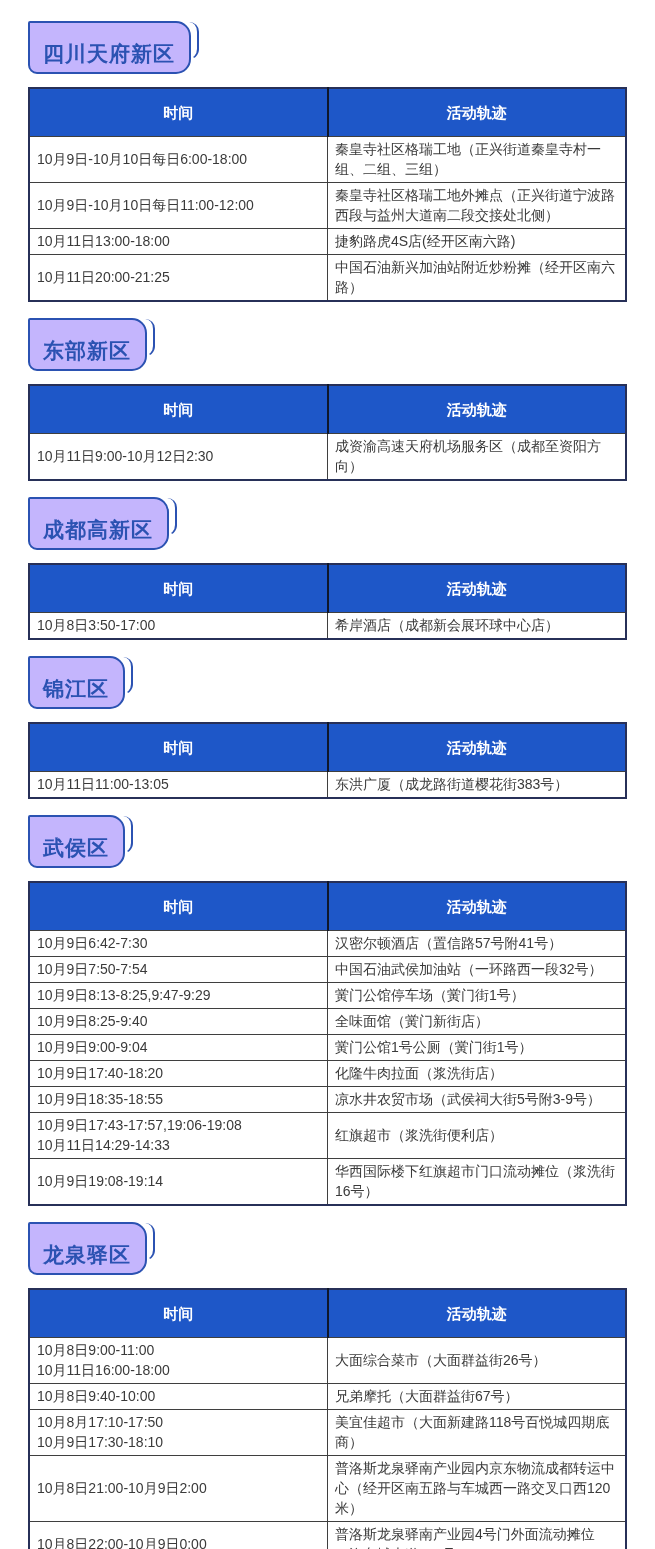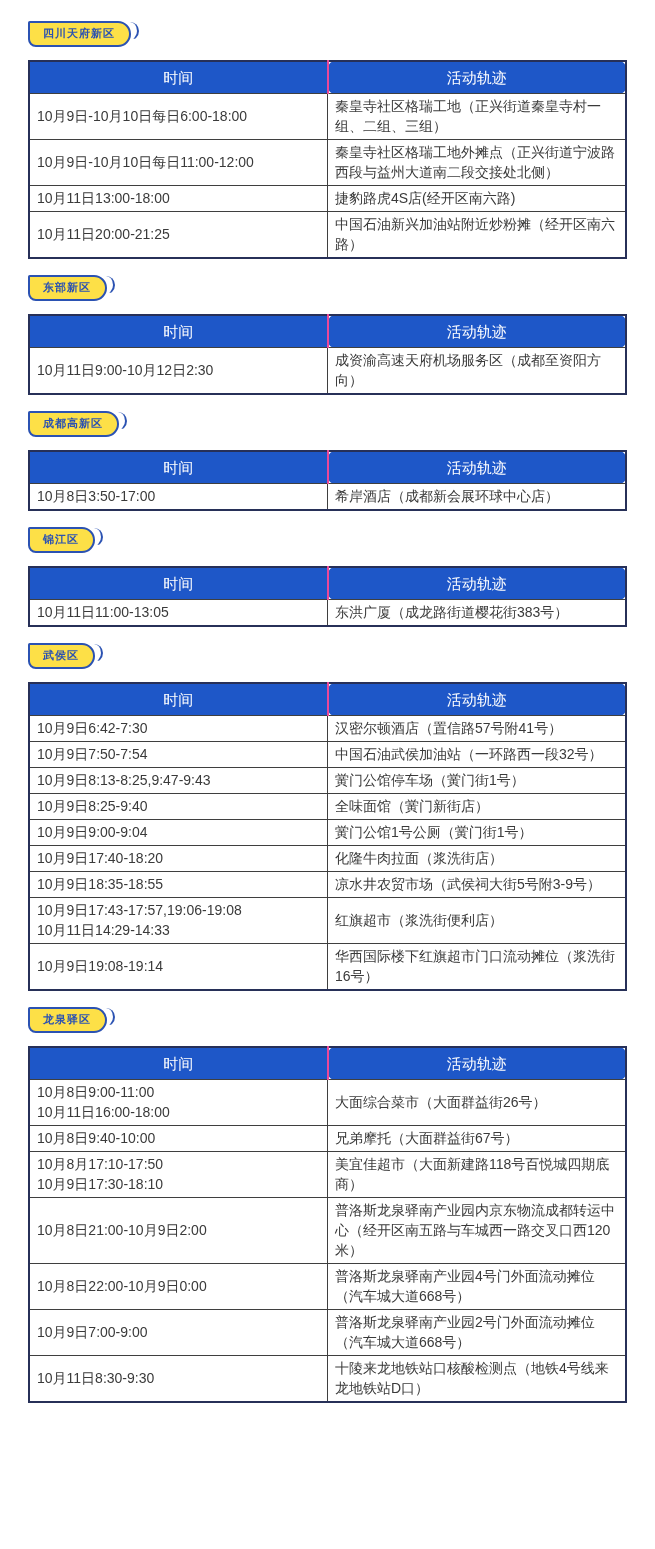--- a/index.html
+++ b/index.html
@@ -26,26 +26,26 @@
   .section:first-child{margin-top:0;}
   .district-label{
     display:inline-block;
     position:relative;
     margin:0 0 13px 0;
   }
   .district-name{
     display:inline-block;
     border:2px solid var(--district);
     border-radius:2px 15px 15px 9px;
-    padding:3px 14px 4px 13px;
+    padding:17px 14px 4px 13px;
     color:var(--district);
-    font-size:11px;
+    font-size:21px;
     font-weight:bold;
     letter-spacing:1px;
-    background:#fde047;
+    background:#c4b5fd;
   }
   .district-label .tail{
     position:absolute;
     right:-8px;
     top:1px;
     width:11px;
     height:72%;
     border-right:2px solid var(--district);
     border-bottom:1px solid transparent;
     border-radius:0 16px 18px 0;
@@ -54,26 +54,26 @@
     width:100%;
     border-collapse:collapse;
     border:2px solid var(--outer);
     table-layout:fixed;
   }
   th{
     width:50%;
     background:var(--header_bg);
     color:var(--header_text);
     font-size:15px;
-    font-weight:normal;
+    font-weight:bold;
     text-align:center;
-    padding:6px 4px;
+    padding:14px 4px;
     line-height:19px;
   }
-  th + th{border-left:2px solid #ec4899;border-radius:7px;}
+  th + th{border-left:2px solid #0f172a;}
   thead th{border-bottom:1px solid var(--border);}
   td{
     width:50%;
     font-size:14px;
     line-height:20px;
     padding:2px 6px 3px 7px;
     vertical-align:middle;
     border:1px solid var(--border);
     white-space:pre-line;
     word-break:break-all;
@@ -202,21 +202,21 @@
     <td>10月9日6:42-7:30</td>
     <td>汉密尔顿酒店（置信路57号附41号）</td>
   </tr>
 
   <tr>
     <td>10月9日7:50-7:54</td>
     <td>中国石油武侯加油站（一环路西一段32号）</td>
   </tr>
 
   <tr>
-    <td>10月9日8:13-8:25,9:47-9:43</td>
+    <td>10月9日8:13-8:25,9:47-9:29</td>
     <td>黉门公馆停车场（黉门街1号）</td>
   </tr>
 
   <tr>
     <td>10月9日8:25-9:40</td>
     <td>全味面馆（黉门新街店）</td>
   </tr>
 
   <tr>
     <td>10月9日9:00-9:04</td>

